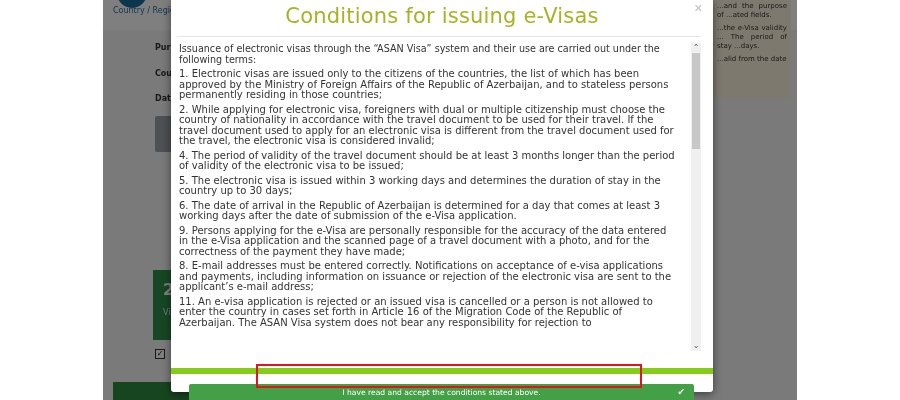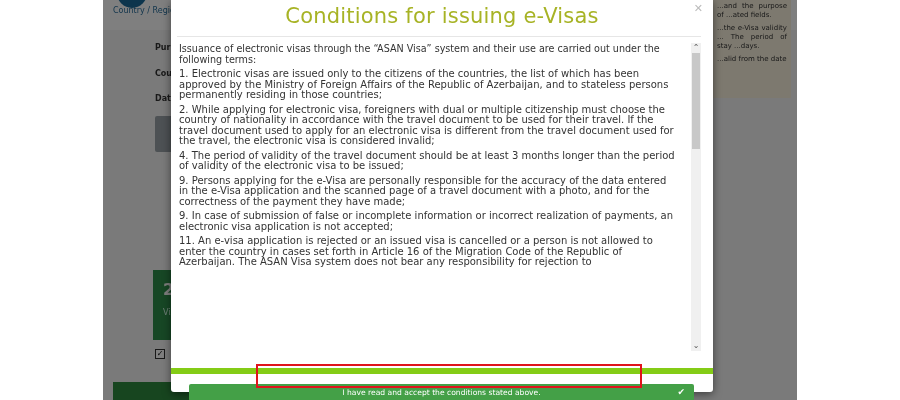--- a/index.html
+++ b/index.html
@@ -109,22 +109,24 @@
 <div class="modal">
   <div class="modal-title">Conditions for issuing e-Visas</div>
   <div class="close-btn">✕</div>
 
   <div class="modal-body">
     <div class="content">
       <p class="intro">Issuance of electronic visas through the “ASAN Visa” system and their use are carried out under the following terms:</p>
       <p class="term">1. Electronic visas are issued only to the citizens of the countries, the list of which has been approved by the Ministry of Foreign Affairs of the Republic of Azerbaijan, and to stateless persons permanently residing in those countries;</p>
       <p class="term">2. While applying for electronic visa, foreigners with dual or multiple citizenship must choose the country of nationality in accordance with the travel document to be used for their travel. If the travel document used to apply for an electronic visa is different from the travel document used for the travel, the electronic visa is considered invalid;</p>
       <p class="term">4. The period of validity of the travel document should be at least 3 months longer than the period of validity of the electronic visa to be issued;</p>
+      <p class="term">5. The electronic visa is issued within 3 working days and determines the duration of stay in the country up to 30 days;</p>
+      <p class="term">6. The date of arrival in the Republic of Azerbaijan is determined for a day that comes at least 3 working days after the date of submission of the e-Visa application.</p>
       <p class="term">9. Persons applying for the e-Visa are personally responsible for the accuracy of the data entered in the e-Visa application and the scanned page of a travel document with a photo, and for the correctness of the payment they have made;</p>
-      <p class="term">9. In case of submission of false or incomplete information or incorrect realization of payments, an electronic visa application is not accepted;</p>
+      <p class="term">8. E-mail addresses must be entered correctly. Notifications on acceptance of e-visa applications and payments, including information on issuance or rejection of the electronic visa are sent to the applicant’s e-mail address;</p>
       <p class="term">11. An e-visa application is rejected or an issued visa is cancelled or a person is not allowed to enter the country in cases set forth in Article 16 of the Migration Code of the Republic of Azerbaijan. The ASAN Visa system does not bear any responsibility for rejection to</p>
     </div>
     <div class="scrollbar">
       <div class="scroll-up">⌃</div>
       <div class="scroll-thumb"></div>
       <div class="scroll-down">⌄</div>
     </div>
   </div>
 
   <div class="modal-footer">

